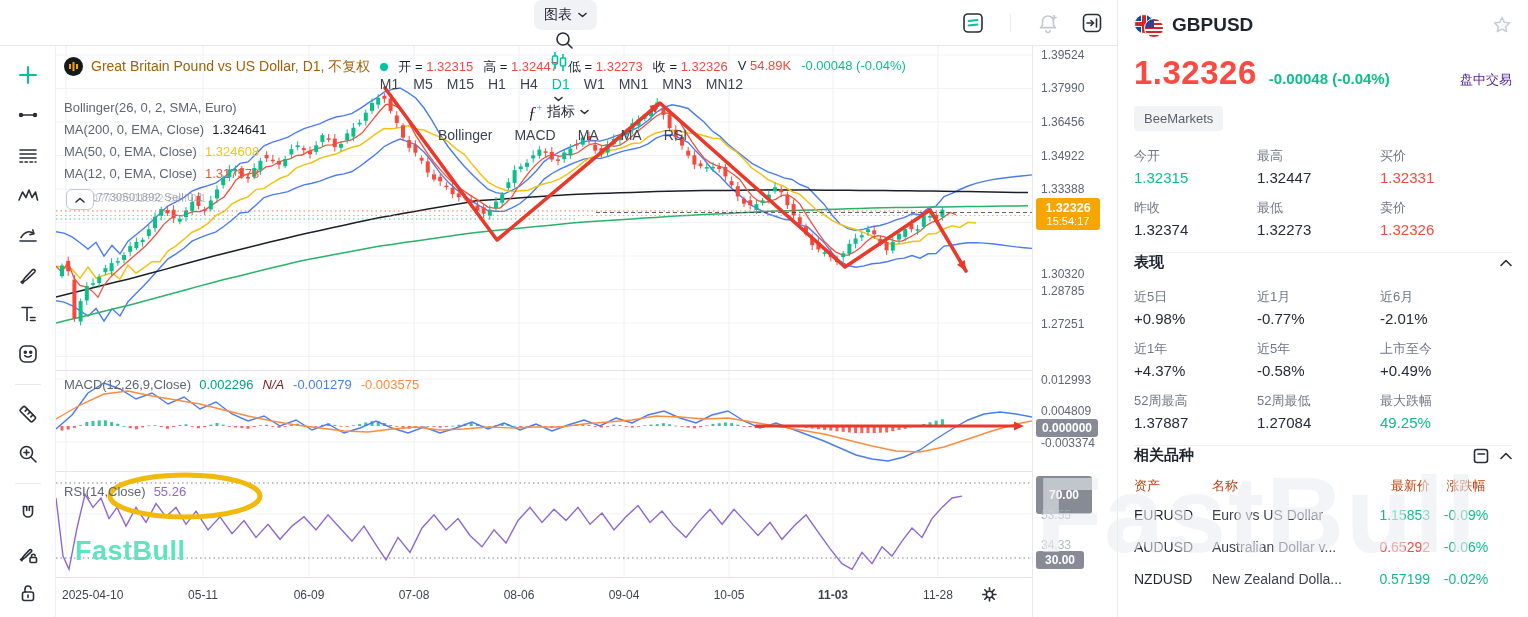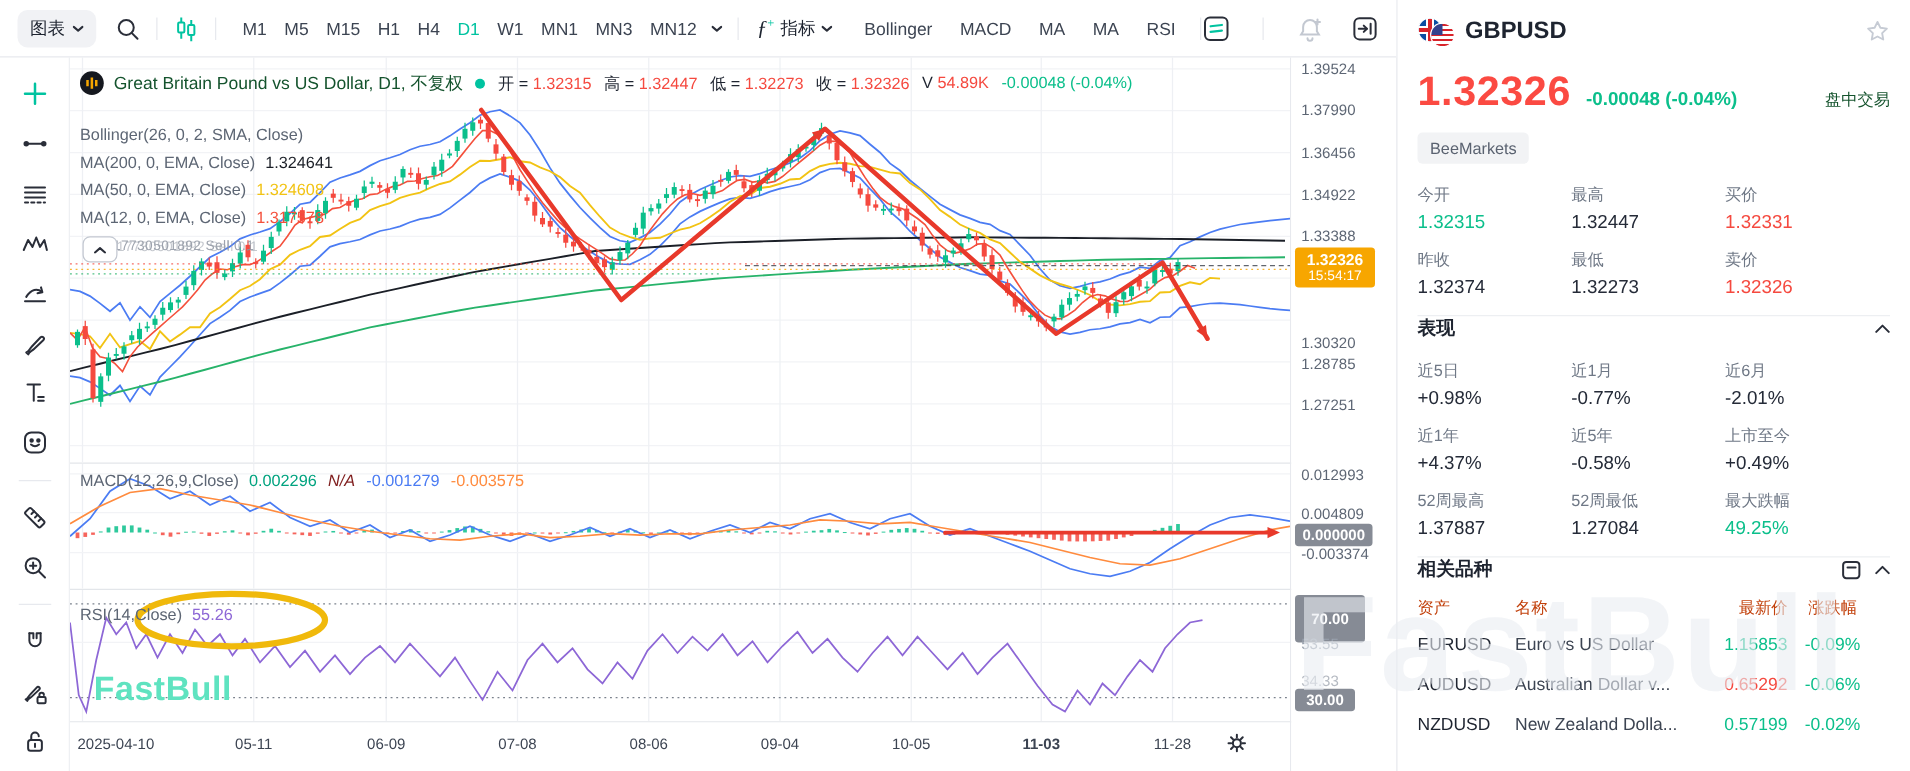--- a/index.html
+++ b/index.html
@@ -1,20 +1,20 @@
 <!DOCTYPE html>
 <html><head>
 <meta charset="utf-8">
 <style>
   html,body{margin:0;padding:0;background:#fff;width:1528px;height:617px;overflow:hidden;
     font-family:"Liberation Sans","DejaVu Sans",sans-serif;-webkit-font-smoothing:antialiased;}
   .app{position:relative;width:1528px;height:617px;background:#fff;overflow:hidden;color:#1e2430;}
   
   .topbar{position:absolute;left:0;top:0;width:1117px;height:45px;border-bottom:1px solid #e7e9ee;
-    display:flex;align-items:center;background:#fff;z-index:30;}
+    display:flex;align-items:center;background:#fff;z-index:30;flex-direction:column;}
   .menu-pill{display:flex;align-items:center;gap:6px;background:#f1f2f5;border-radius:8px;
     padding:6px 10px;margin-left:14px;font-size:14px;color:#1e2430;cursor:pointer;}
   .tb-icon{display:flex;align-items:center;justify-content:center;width:30px;height:30px;cursor:pointer;}
   .tb-sep{width:1px;height:18px;background:#e7e9ee;margin:0 8px;}
   .tf{font-size:14px;color:#3c4452;padding:4px 7px;cursor:pointer;white-space:nowrap;}
   .tf.active{color:#00c3a0;}
   .ind-btn{font-size:14px;color:#3c4452;padding:4px 11px;cursor:pointer;white-space:nowrap;}
   .fx{font-family:"Liberation Serif","DejaVu Serif",serif;font-style:italic;font-size:17px;color:#1e2430;}
   .fx sup{color:#00c3a0;font-size:10px;font-style:normal;}
   .right-icons{position:absolute;right:10px;top:0;height:45px;display:flex;align-items:center;gap:14px;}
@@ -58,21 +58,21 @@
       linear-gradient(to right, transparent 33%, #fff 33%, #fff 67%, transparent 67%),#0a4da2;}
   .flag.us{left:10px;top:4px;background-image:
       linear-gradient(#33418d,#33418d),
       repeating-linear-gradient(to bottom,#d8232a 0 2px,#fff 2px 4px);
       background-size:9px 9px,100% 100%;background-repeat:no-repeat;}
   .sb-symbol{font-size:19px;font-weight:bold;color:#1e2430;}
   .sb-star{margin-left:auto;cursor:pointer;display:flex;}
   .sb-price-row{display:flex;align-items:baseline;margin-top:16px;}
   .sb-price{font-size:33px;font-weight:bold;color:#fb4a42;letter-spacing:.5px;}
   .sb-change{font-size:15px;font-weight:bold;color:#0bbf8b;margin-left:12px;}
-  .sb-session{margin-left:auto;font-size:13px;color:#14532d;}
+  .sb-session{margin-left:auto;font-size:13px;color:#4c1d95;}
   .broker-pill{display:inline-block;margin-top:14px;background:#f2f3f5;color:#5a6270;font-size:13px;
     border-radius:4px;padding:5px 10px;cursor:pointer;}
   .stat-grid{display:grid;grid-template-columns:123px 123px 123px;grid-row-gap:13px;margin-top:16px;}
   .stat .lab{font-size:13px;color:#6f7886;margin-bottom:4px;}
   .stat .val{font-size:15px;color:#252b38;}
   .val.up{color:#0bbf8b;} .val.down{color:#f5493f;}
   .sb-divider{height:1px;background:#edeff2;margin:14px 0 0 0;}
   .sec-head{display:flex;align-items:center;}
   .sec-title{font-size:15px;font-weight:bold;color:#1e2430;}
   .sec-icons{margin-left:auto;display:flex;align-items:center;gap:10px;}
@@ -778,33 +778,33 @@
   <div class="axis-border"></div>
 
   <div class="legend-row" style="left:64px;top:57px">
     <span class="coin">
       <svg width="11" height="11">
           <rect x="1" y="3" width="2" height="5" fill="#f7a600"></rect>
           <rect x="4.5" y="1" width="2" height="9" fill="#f7a600"></rect>
           <rect x="8" y="3" width="2" height="5" fill="#f7a600"></rect>
         </svg>
     </span>
-    <span style="font-size:14px;color:#14532d">Great Britain Pound vs US Dollar, D1, 不复权</span>
+    <span style="font-size:14px;color:#a16207">Great Britain Pound vs US Dollar, D1, 不复权</span>
     <span class="dot"></span>
     <span id="ohlc-row" style="display:flex;gap:10px">
         <span><span class="ohlc-lab">开 = </span><span style="color:#f5493f">1.32315</span></span>
         <span><span class="ohlc-lab">高 = </span><span style="color:#f5493f">1.32447</span></span>
         <span><span class="ohlc-lab">低 = </span><span style="color:#f5493f">1.32273</span></span>
         <span><span class="ohlc-lab">收 = </span><span style="color:#f5493f">1.32326</span></span>
         <span><span class="ohlc-lab">V </span><span style="color:#f5493f">54.89K</span></span>
         <span style="color: rgb(11, 191, 139);">-0.00048 (-0.04%)</span>
       </span>
   </div>
   <div class="legend-row" style="left:64px;top:100px;color:#5d6674">
-    <span>Bollinger(26, 0, 2, SMA, Close)</span>
+    <span>Bollinger(26, 0, 2, SMA, Euro)</span>
   </div>
   <div id="ma-rows">
       <div class="legend-row" style="left: 64px; top: 122px; color: rgb(93, 102, 116);">
         <span>MA(200, 0, EMA, Close)</span>
         <span style="color:#1b1f27;font-weight:500">1.324641</span>
       </div>
       <div class="legend-row" style="left: 64px; top: 144px; color: rgb(93, 102, 116);">
         <span>MA(50, 0, EMA, Close)</span>
         <span style="color:#f2c313;font-weight:500">1.324608</span>
       </div>

